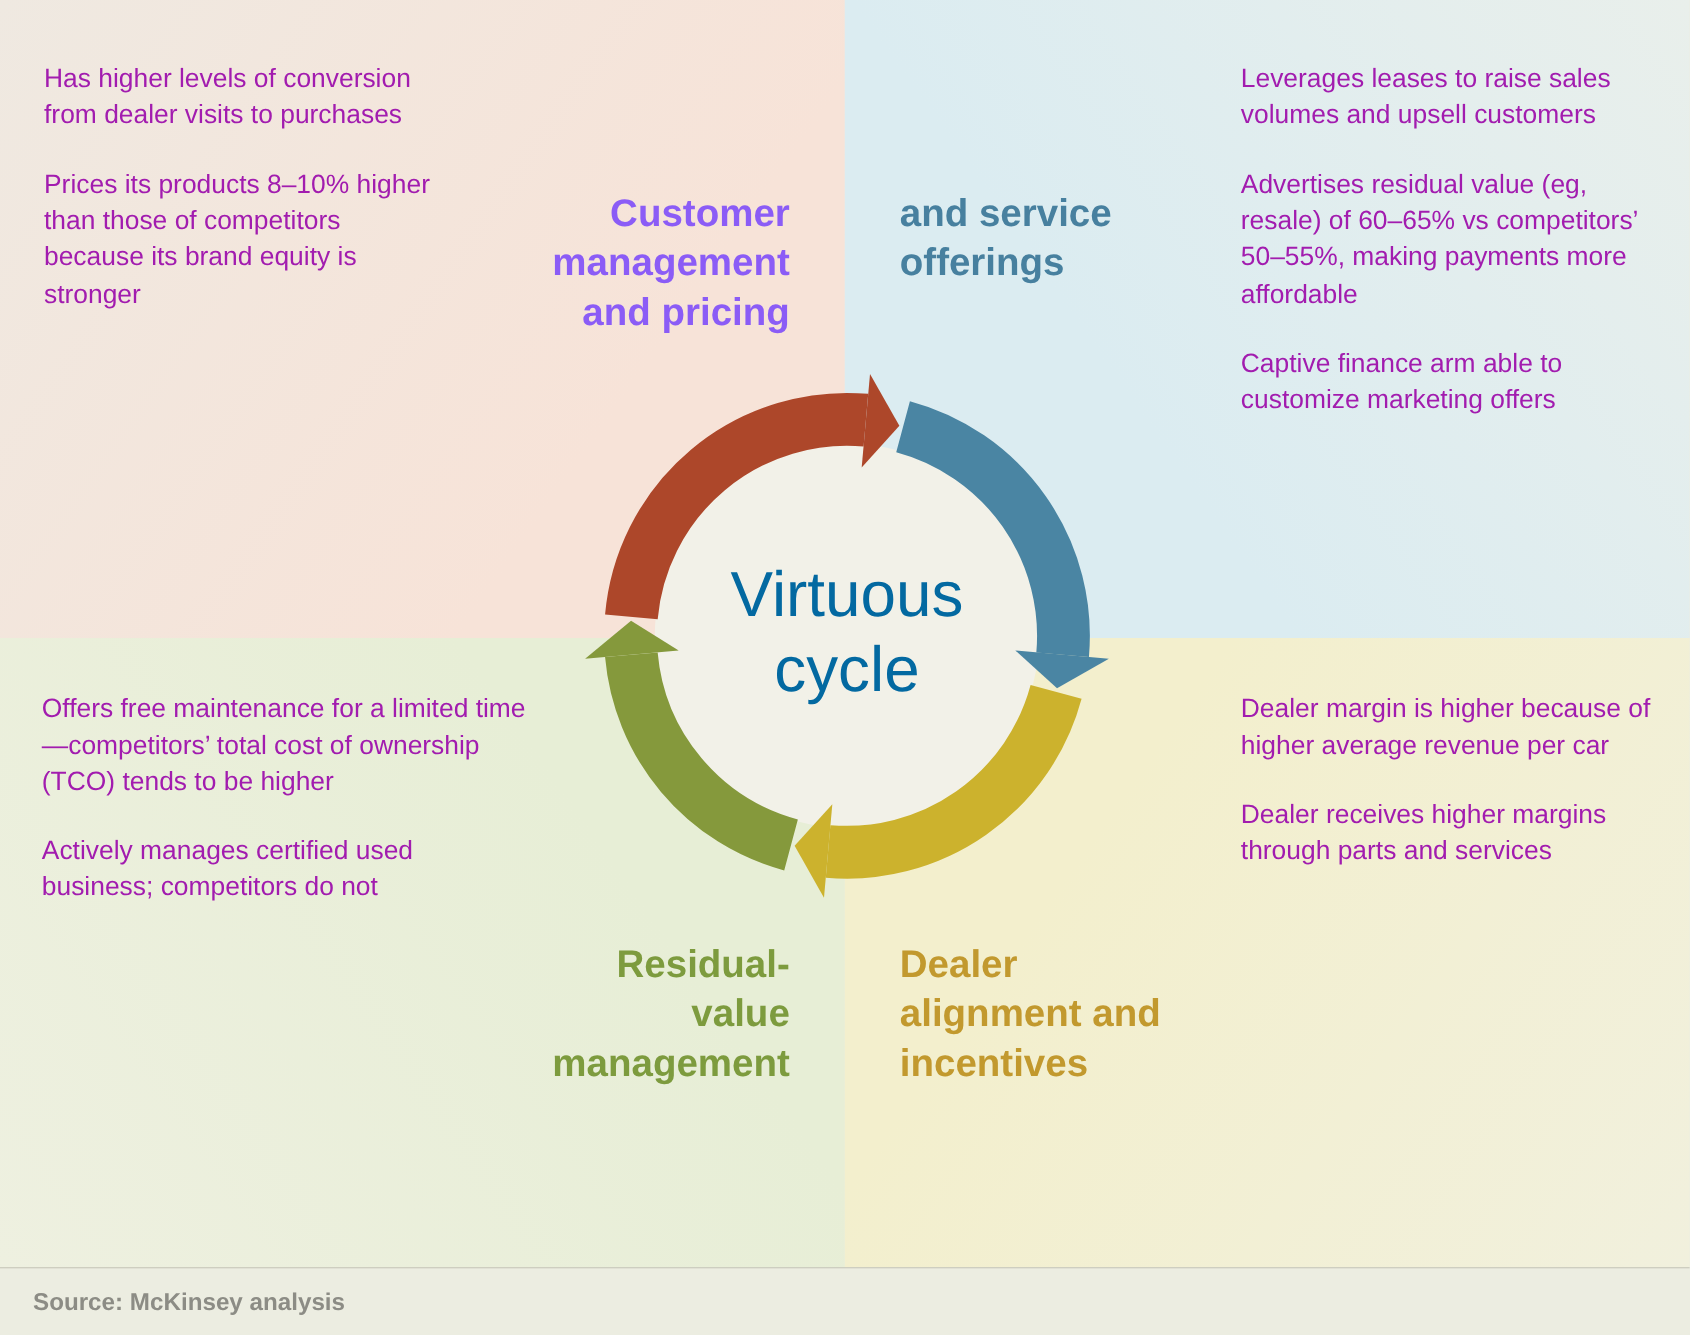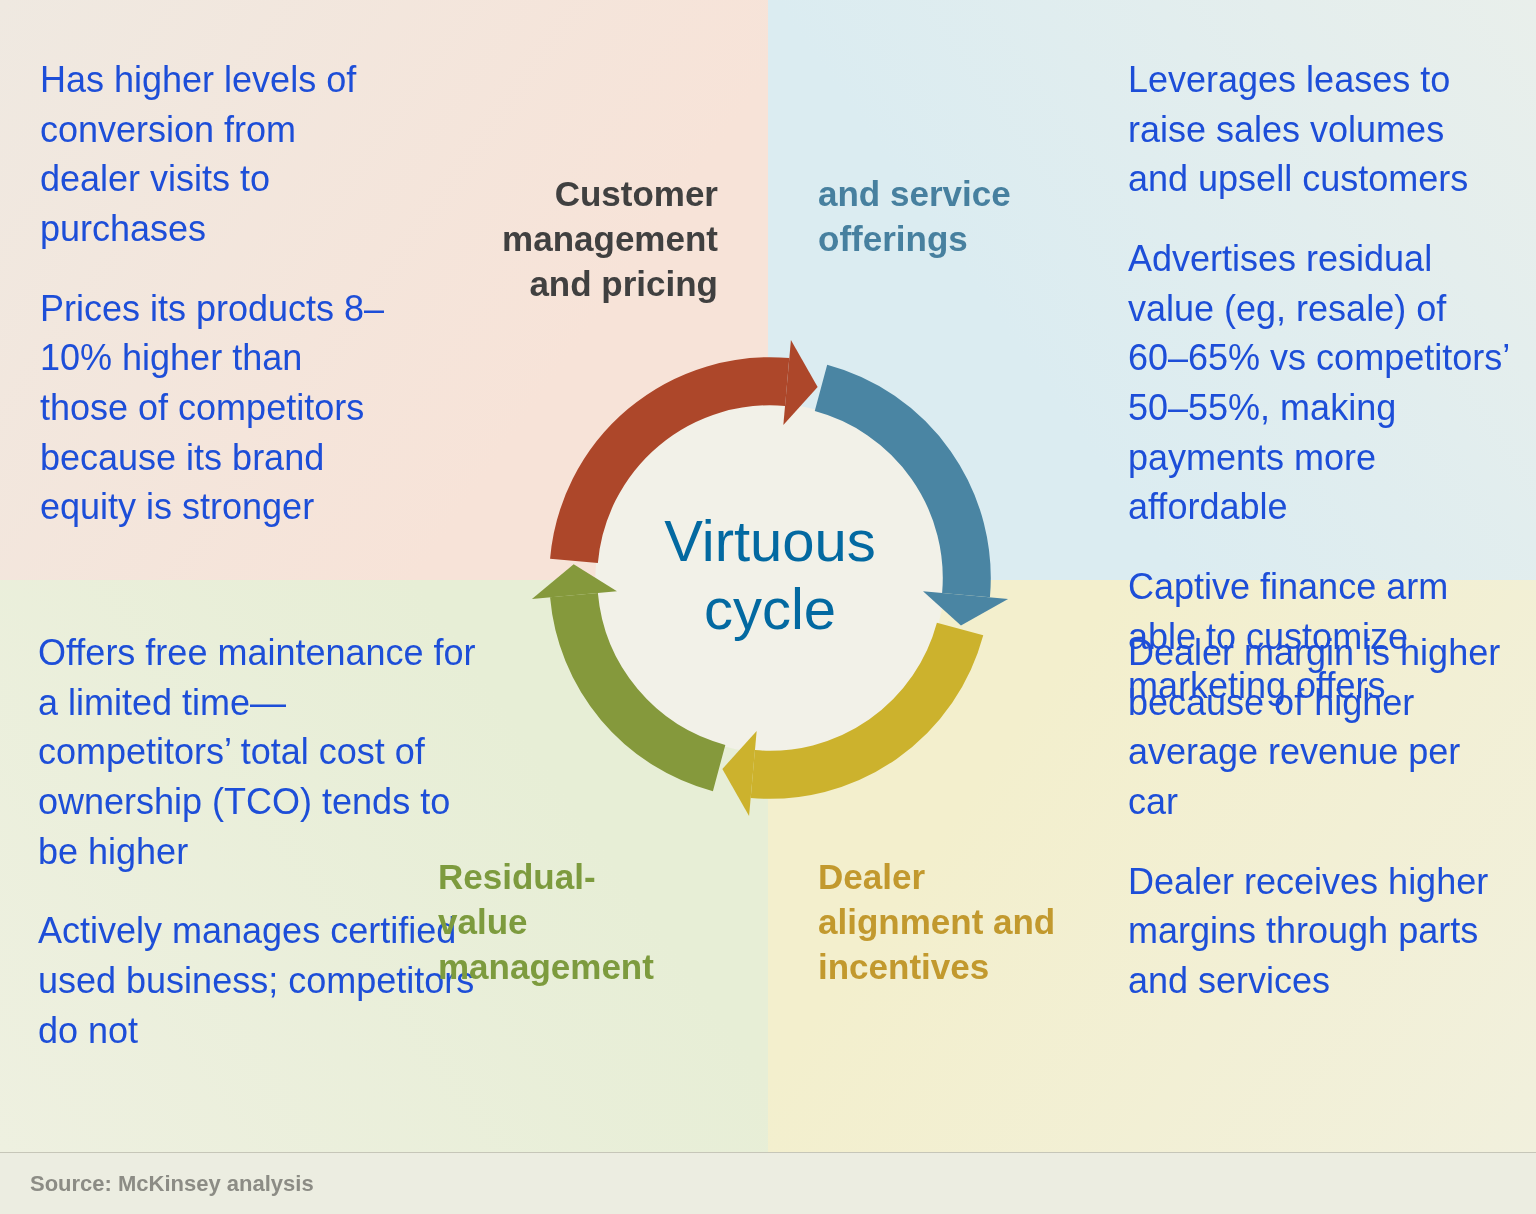--- a/index.html
+++ b/index.html
@@ -19,40 +19,40 @@
           background: linear-gradient(125deg, #efe9e1 0%, #f7e3d8 70%); }
   .q-tr { left: 768px; top: 0; width: 768px; height: 580px;
           background: linear-gradient(235deg, #e9efeb 0%, #dbecf1 65%); }
   .q-bl { left: 0;   top: 580px; width: 768px; height: 572px;
           background: linear-gradient(55deg, #eef0e0 0%, #e7eed6 70%); }
   .q-br { left: 768px; top: 580px; width: 768px; height: 572px;
           background: linear-gradient(305deg, #f1f0dd 0%, #f3efcd 70%); }
 
   .body-text {
     position: absolute;
-    color: #1d4ed8;
-    font-size: 36px;
+    color: #a21caf;
+    font-size: 24px;
     line-height: 1.38;
   }
   .body-text p { margin: 0 0 30px 0; }
   .bt-tl { left: 40px;   top: 55px;  width: 360px; }
   .bt-tr { left: 1128px; top: 55px;  width: 382px; }
   .bt-bl { left: 38px;   top: 628px; width: 440px; }
   .bt-br { left: 1128px; top: 628px; width: 380px; }
 
   .q-title {
     position: absolute;
     font-size: 35px;
     font-weight: 700;
     line-height: 1.28;
   }
   .q-title span { display: block; }
-  .t-customer { right: 818px; top: 172px; width: 280px; text-align: right; color: #404040; }
+  .t-customer { right: 818px; top: 172px; width: 280px; text-align: right; color: #8b5cf6; }
   .t-financing { left: 818px; top: 172px; width: 260px; text-align: left;  color: #47809f; }
-  .t-residual  { right: 818px; top: 855px; width: 280px; color: #7d9b3e; }
+  .t-residual  { right: 818px; top: 855px; width: 280px; text-align: right; color: #7d9b3e; }
   .t-dealer    { left: 818px; top: 855px; width: 300px; text-align: left;  color: #c2992e; }
 
   .ring-wrap {
     position: absolute;
     left: 530px;
     top: 338px;
     width: 480px;
     height: 480px;
   }
   .ring-wrap svg { width: 100%; height: 100%; display: block; }

